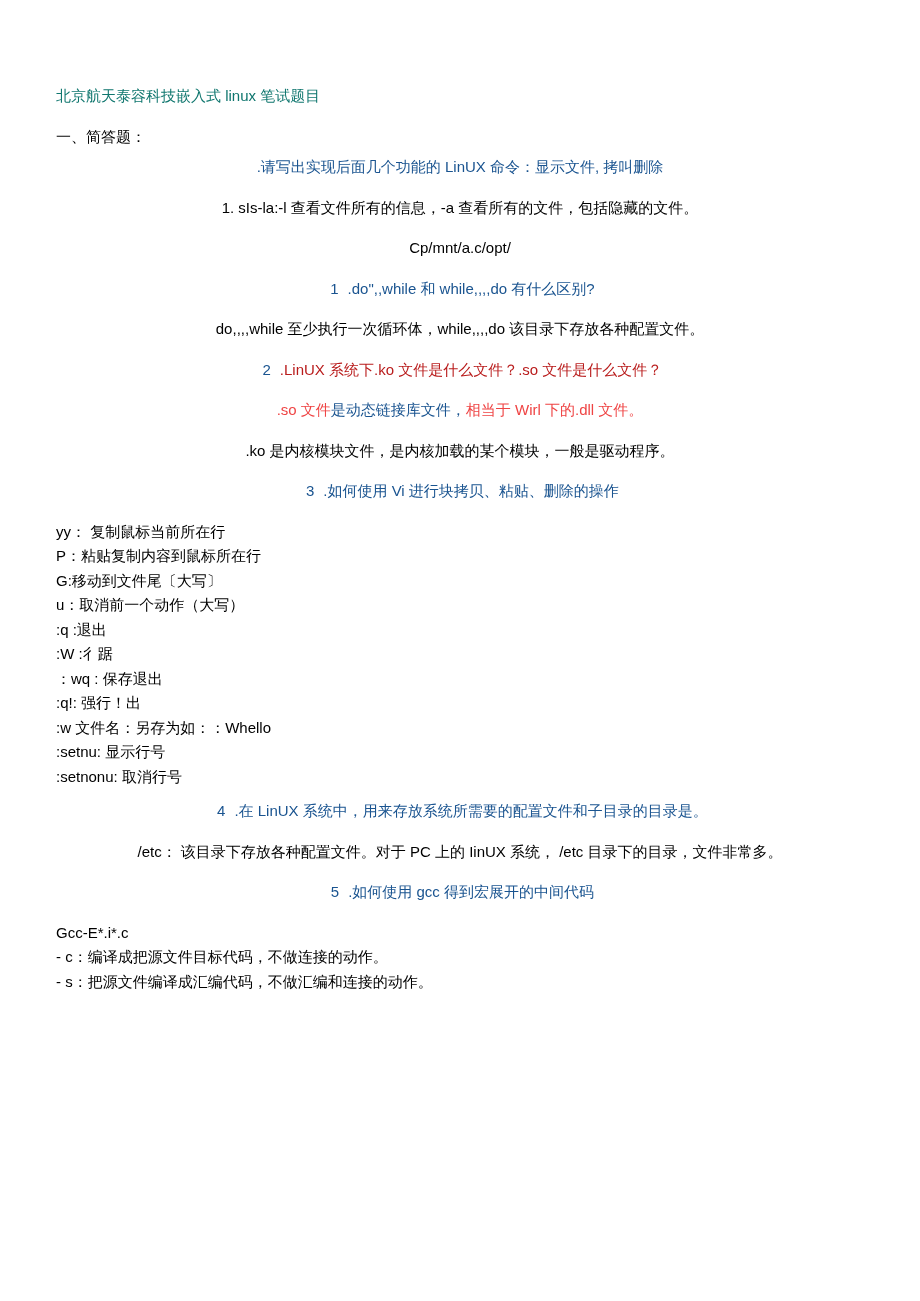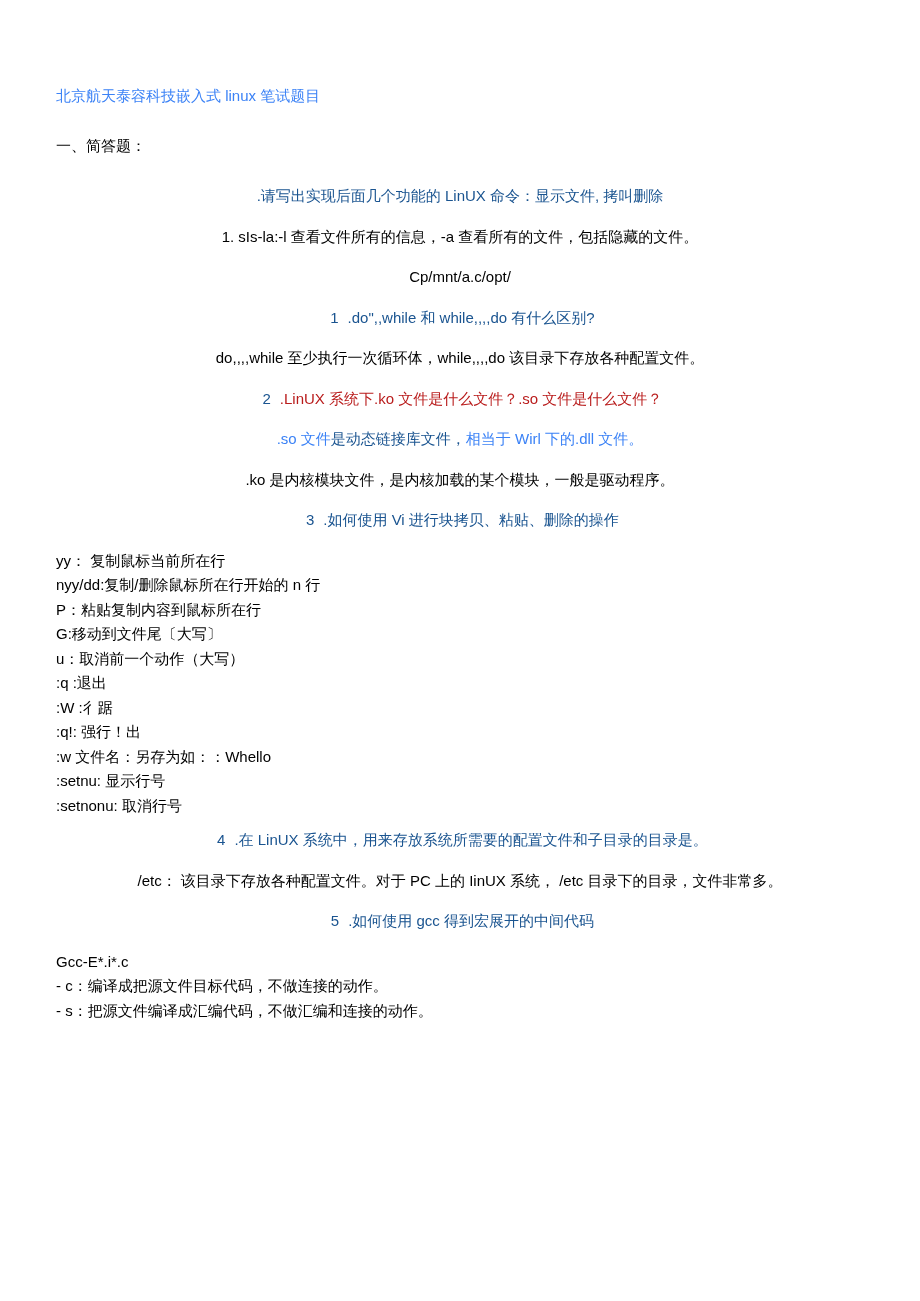--- a/index.html
+++ b/index.html
@@ -6,32 +6,32 @@
     margin: 0;
     padding: 85px 56px 60px 56px;
     font-family: "Microsoft YaHei", "SimSun", Arial, sans-serif;
     font-size: 15px;
     line-height: 1.5;
     color: #000;
     background: #fff;
     width: 808px;
   }
   .title {
-    margin-bottom: 27px;
-    color: #3b82f6;
+    margin-bottom: 18px;
+    color: #0f766e;
   }
   .section-head {
-    margin-bottom: 28px;
+    margin-bottom: 8px;
     color: #000;
   }
   .blue {
     color: #1a5490;
   }
   .dark {
-    color: #3b82f6;
+    color: #ef4444;
   }
   .para {
     margin-bottom: 18px;
     text-align: center;
   }
   .indent-list {
     margin-top: 12px;
   }
   .q-num {
     color: #1a5490;
@@ -78,26 +78,26 @@
 </div>
 
 <div class="para">.ko 是内核模块文件，是内核加载的某个模块，一般是驱动程序。</div>
 
 <div class="para">
   <span class="q-num">3</span><span class="blue">  .如何使用 </span><span class="blue">Vi</span><span class="blue"> 进行块拷贝、粘贴、删除的操作</span>
 </div>
 
 <div class="indent-list">
   <div class="cmd-line">yy： 复制鼠标当前所在行</div>
-  <div class="cmd-line">nyy/dd:复制/删除鼠标所在行开始的 n 行</div>
   <div class="cmd-line">P：粘贴复制内容到鼠标所在行</div>
   <div class="cmd-line">G:移动到文件尾〔大写〕</div>
   <div class="cmd-line">u：取消前一个动作（大写）</div>
   <div class="cmd-line">:q          :退出</div>
   <div class="cmd-line">:W         :彳踞</div>
+  <div class="cmd-line">：wq    : 保存退出</div>
   <div class="cmd-line">:q!: 强行！出</div>
   <div class="cmd-line">:w 文件名：另存为如：：Whello</div>
   <div class="cmd-line">:setnu: 显示行号</div>
   <div class="cmd-line">:setnonu: 取消行号</div>
 </div>
 
 <div class="spacer-sm"></div>
 
 <div class="para">
   <span class="q-num">4</span><span class="blue">  .在 </span><span class="blue">LinUX</span><span class="blue"> 系统中，用来存放系统所需要的配置文件和子目录的目录是。</span>

